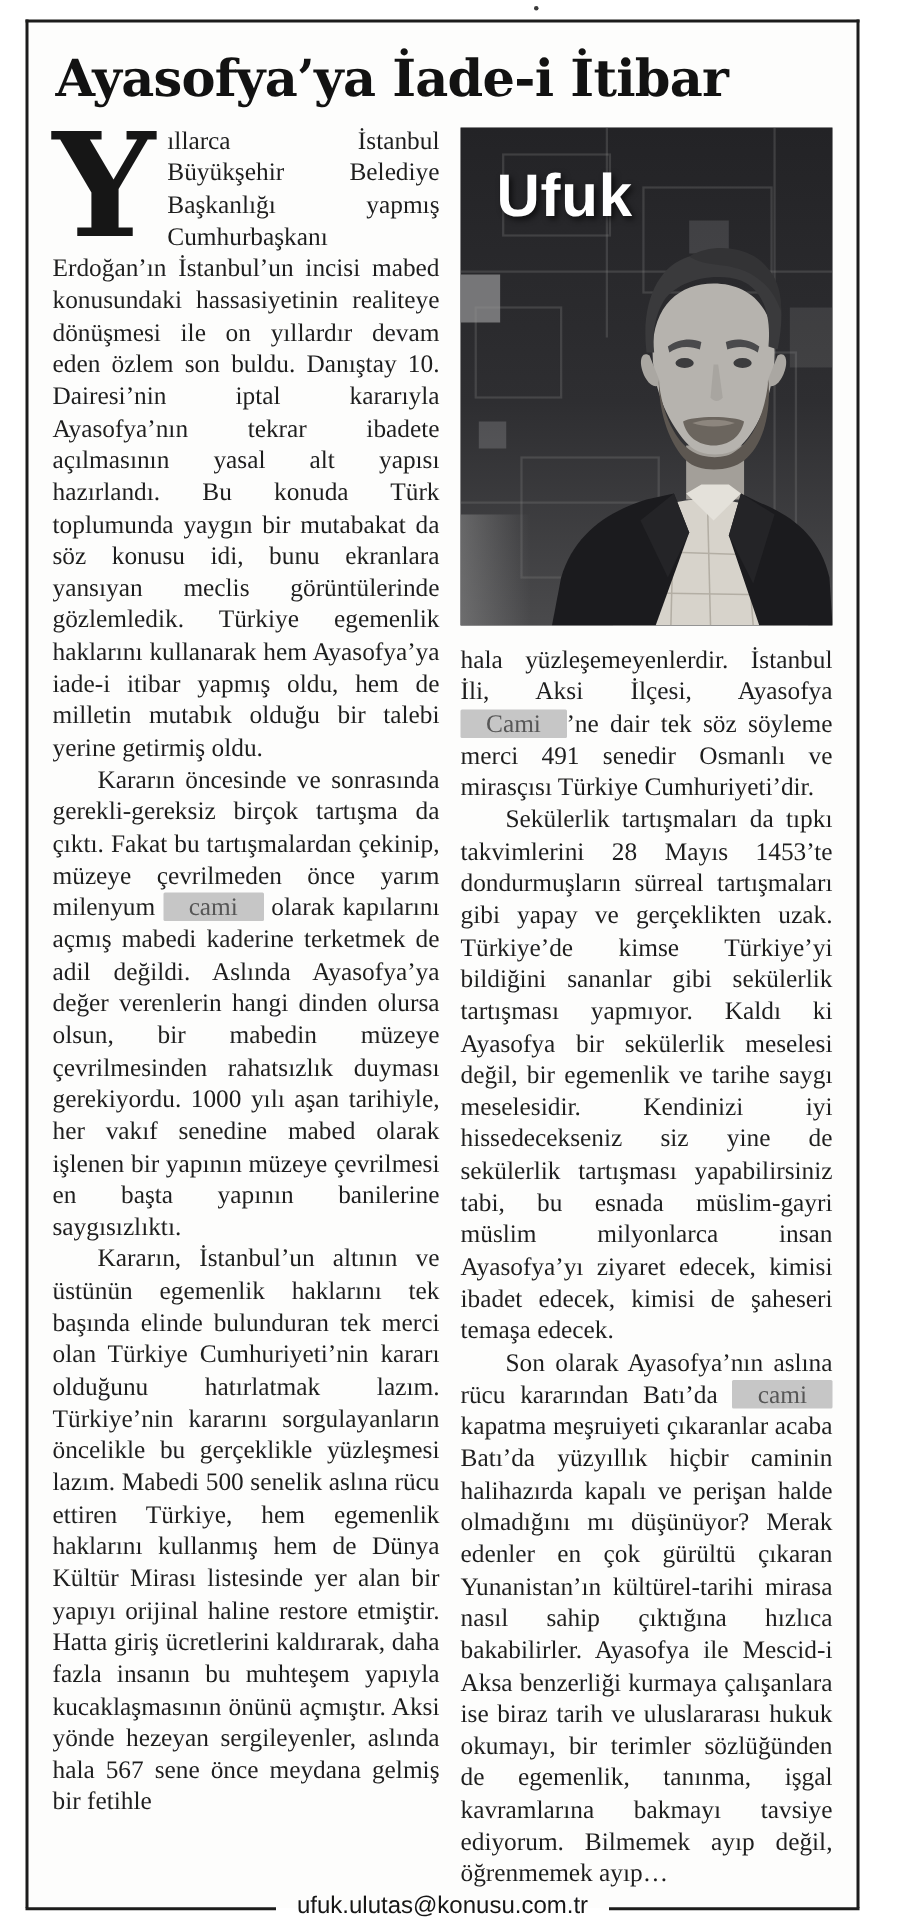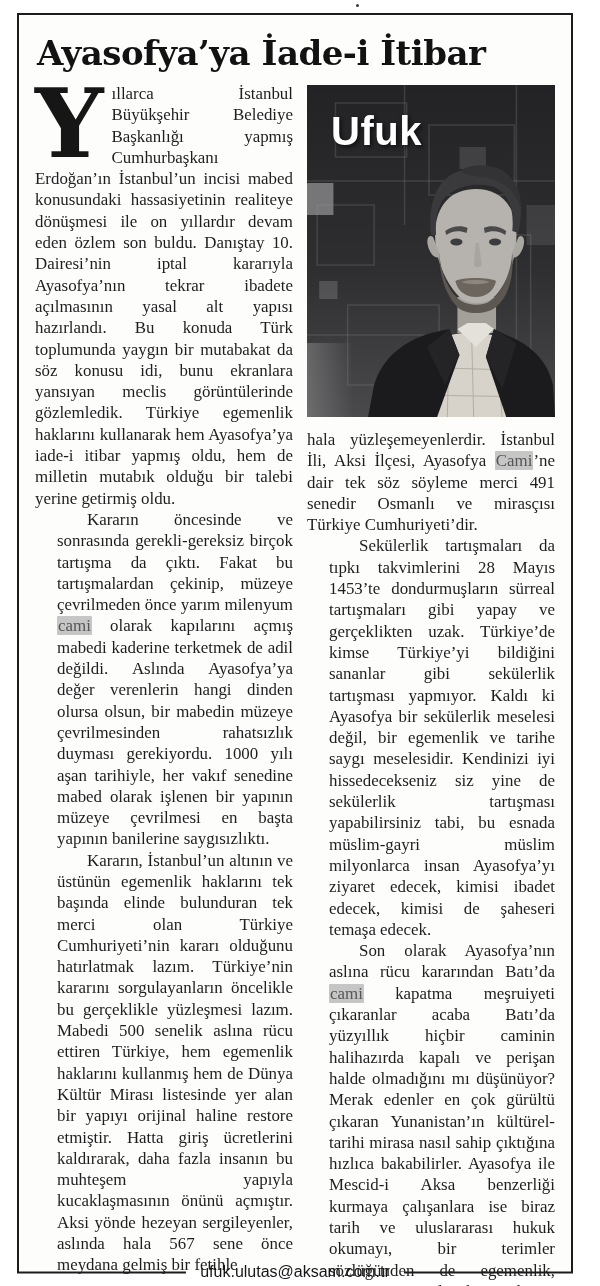--- a/index.html
+++ b/index.html
@@ -19,28 +19,28 @@
     font-size:34px;line-height:44px;letter-spacing:-0.5px;color:#121212;
     white-space:nowrap;
   }
   .cols{display:flex;gap:14px;padding:0 16px;}
   .col-left{width:258px;flex:0 0 258px;}
   .col-right{flex:1;min-width:0;}
   p.para{
     margin:0;font-size:16.9px;line-height:21.3px;text-align:justify;
     color:#1e1e1e;
   }
-  p.para.indent{text-indent:30px;margin-left:22px;}
+  p.para.indent{text-indent:30px;}
   .dropcap{
     float:left;font-family:"DejaVu Serif", serif;font-weight:700;
     font-size:96px;line-height:74px;padding:4px 8px 0 0;color:#161616;
   }
   .hl{
     background:var(--hl-bg,#c6c6c6);color:var(--hl-text,#5a5a5a);
-    padding:0 1px;border-radius:1px;
+    padding:0 17px;border-radius:1px;
   }
   .photo{
     position:relative;width:100%;height:332px;margin:2px 0 12px 0;
     background:#2c2c2f;overflow:hidden;
   }
   .photo svg{position:absolute;inset:0;width:100%;height:100%;}
   .byline{
     position:absolute;top:26px;left:24px;
     font-family:"Liberation Sans", sans-serif;font-weight:700;
     color:#ffffff;font-size:40px;line-height:41px;letter-spacing:0.5px;
@@ -162,17 +162,17 @@
       <div>
           <p class="para"><span>hala yüzleşemeyenlerdir. İstanbul İli, Aksi İlçesi, Ayasofya </span><span class="hl">Cami</span><span>’ne dair tek söz söyleme merci 491 senedir Osmanlı ve mirasçısı Türkiye Cumhuriyeti’dir.</span></p>
           <p class="para indent"><span>Sekülerlik tartışmaları da tıpkı takvimlerini 28 Mayıs 1453’te dondurmuşların sürreal tartışmaları gibi yapay ve gerçeklikten uzak. Türkiye’de kimse Türkiye’yi bildiğini sananlar gibi sekülerlik tartışması yapmıyor. Kaldı ki Ayasofya bir sekülerlik meselesi değil, bir egemenlik ve tarihe saygı meselesidir. Kendinizi iyi hissedecekseniz siz yine de sekülerlik tartışması yapabilirsiniz tabi, bu esnada müslim-gayri müslim milyonlarca insan Ayasofya’yı ziyaret edecek, kimisi ibadet edecek, kimisi de şaheseri temaşa edecek.</span></p>
           <p class="para indent"><span>Son olarak Ayasofya’nın aslına rücu kararından Batı’da </span><span class="hl">cami</span><span> kapatma meşruiyeti çıkaranlar acaba Batı’da yüzyıllık hiçbir caminin halihazırda kapalı ve perişan halde olmadığını mı düşünüyor? Merak edenler en çok gürültü çıkaran Yunanistan’ın kültürel-tarihi mirasa nasıl sahip çıktığına hızlıca bakabilirler. Ayasofya ile Mescid-i Aksa benzerliği kurmaya çalışanlara ise biraz tarih ve uluslararası hukuk okumayı, bir terimler sözlüğünden de egemenlik, tanınma, işgal kavramlarına bakmayı tavsiye ediyorum. Bilmemek ayıp değil, öğrenmemek ayıp…</span></p>
         </div>
     </div>
   </div>
 
   <div class="footer">
     <span class="rule"></span>
-    <span class="email">ufuk.ulutas@aksam.com.tr</span>
+    <span class="email">ufuk.ulutas@konusu.com.tr</span>
     <span class="rule"></span>
   </div>
 
 </div>
 
 </body></html>

